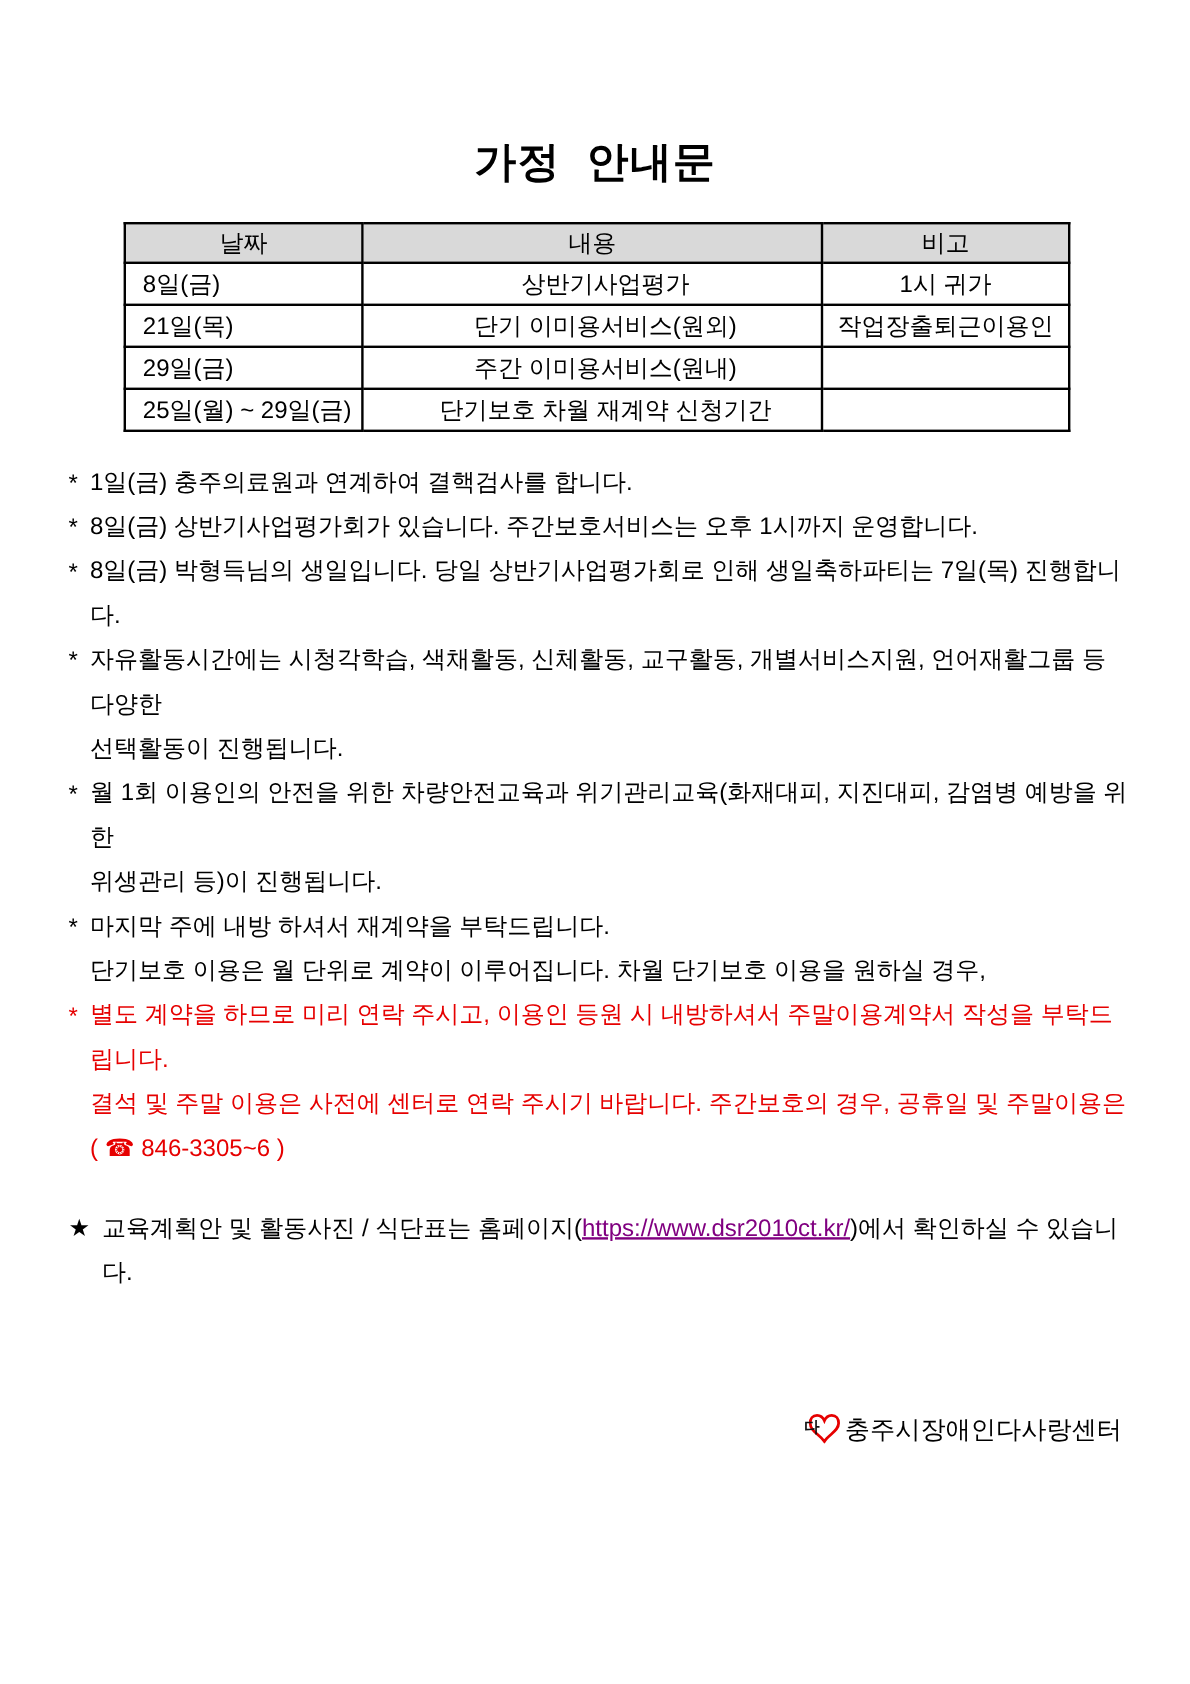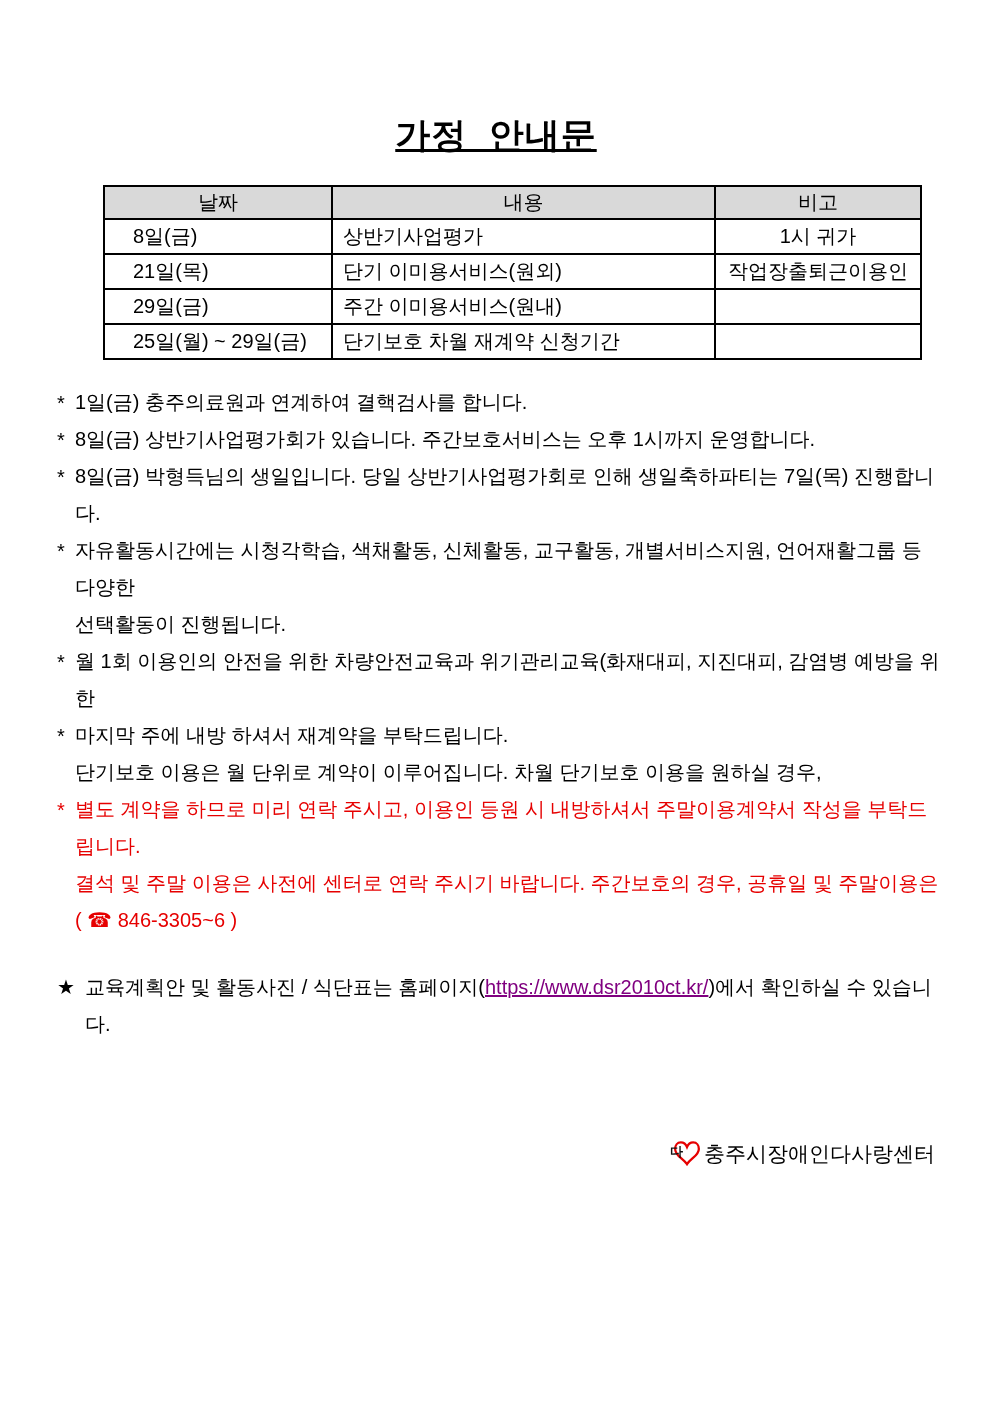--- a/index.html
+++ b/index.html
@@ -19,21 +19,20 @@
   }
   .page{width:992px;height:1403px;}
 
   .doc-title{
     margin-top:112px;
     text-align:center;
     font-size:35px;
     font-weight:bold;
     white-space:pre;
     letter-spacing:1px;
-    text-decoration:underline;
   }
 
   table.notice-table{
     margin:26px 0 0 103px;
     width:785px;
     border-collapse:collapse;
     font-size:20px;
     table-layout:fixed;
   }
   .notice-table th,.notice-table td{
@@ -41,25 +40,25 @@
     height:35px;
     vertical-align:middle;
     overflow:hidden;
   }
   .notice-table th{
     background:var(--header-bg);
     font-weight:normal;
     text-align:center;
     height:33px;
   }
-  .col-date{width:228px;}
+  .col-date{width:198px;}
   .col-content{width:383px;}
   .col-note{width:206px;margin-top:36px;}
-  .notice-table td.cell-date{padding-left:28px;text-align:left;}
-  .notice-table td.cell-content{padding-left:10px;text-align:left;}
+  .notice-table td.cell-date{padding-left:14px;text-align:left;}
+  .notice-table td.cell-content{padding-left:22px;text-align:center;}
   .notice-table td.cell-note{text-align:center;}
 
   .notice-list{
     margin:24px 52px 0 57px;
     font-size:20px;
     line-height:37px;
   }
   .notice{
     position:relative;
     padding-left:18px;
@@ -177,20 +176,21 @@
       <div class="lines">
           <div class="notice-line">자유활동시간에는 시청각학습, 색채활동, 신체활동, 교구활동, 개별서비스지원, 언어재활그룹 등 다양한</div>
           <div class="notice-line">선택활동이 진행됩니다.</div>
         </div>
     </div>
 
     <div class="notice">
       <span class="marker">*</span>
       <div class="lines">
           <div class="notice-line">월 1회 이용인의 안전을 위한 차량안전교육과 위기관리교육(화재대피, 지진대피, 감염병 예방을 위한</div>
+          <div class="notice-line">위생관리 등)이 진행됩니다.</div>
         </div>
     </div>
 
     <div class="notice">
       <span class="marker">*</span>
       <div class="lines">
           <div class="notice-line">마지막 주에 내방 하셔서 재계약을 부탁드립니다.</div>
           <div class="notice-line">단기보호 이용은 월 단위로 계약이 이루어집니다. 차월 단기보호 이용을 원하실 경우,</div>
         </div>
     </div>

